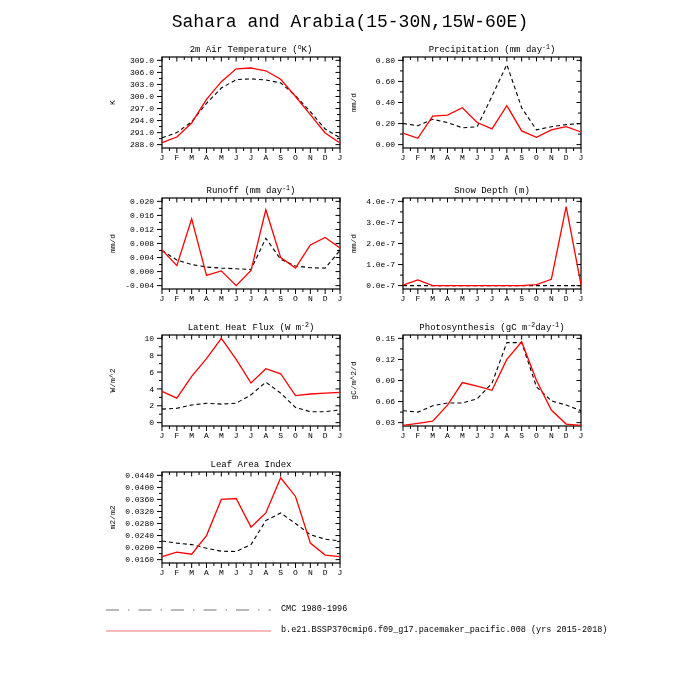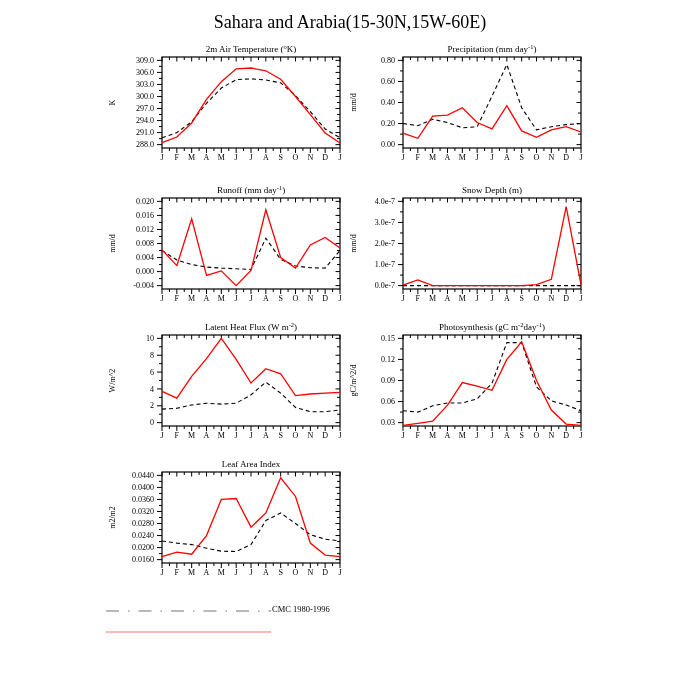--- a/index.html
+++ b/index.html
@@ -1,31 +1,31 @@
 <!DOCTYPE html>
 <html><head>
 <meta charset="utf-8">
 <style>
   html,body{margin:0;padding:0;background:#fff;}
   .canvas{position:relative;width:700px;height:700px;background:#ffffff;overflow:hidden;
-          font-family:Liberation Serif, serif;color:#000;}
+          font-family:Liberation Mono, monospace;color:#000;}
   .main-title{position:absolute;left:0;top:12px;width:700px;text-align:center;
               font-size:18px;letter-spacing:0;}
   .panel{position:absolute;width:250px;height:130px;}
   .p0{left:100px;top:40px;}
   .p1{left:341px;top:40px;}
   .p2{left:100px;top:181px;}
   .p3{left:341px;top:181px;}
   .p4{left:100px;top:318px;}
   .p5{left:341px;top:318px;}
   .p6{left:100px;top:455px;}
   .legend{position:absolute;left:105px;top:602px;width:580px;}
   .legend-row{display:flex;align-items:center;height:14px;margin-bottom:7px;}
   .legend-line{width:167px;height:12px;display:inline-block;flex:0 0 167px;}
-  .legend-label{font-size:8.5px;white-space:nowrap;color:#000;}
+  .legend-label{margin-left:9px;font-size:8.5px;white-space:nowrap;color:#000;}
 </style>
 </head>
 <body>
 
 <div class="canvas">
   <div class="main-title">Sahara and Arabia(15-30N,15W-60E)</div>
 
   <div class="panel p0"><svg width="250" height="130" viewBox="0 0 250 130">
         <line x1="62" y1="108" x2="62" y2="113" stroke="#000000" stroke-width="1"></line>
         <line x1="62" y1="17" x2="62" y2="21.5" stroke="#000000" stroke-width="1"></line>
@@ -727,15 +727,16 @@
     <div class="legend-row">
       <span class="legend-line"><svg width="167" height="12" viewBox="0 0 167 12">
             <line x1="1" y1="6" x2="166" y2="6" stroke="#A3A3A3" stroke-width="1.7" stroke-dasharray="13 9 1.5 9"></line>
           </svg></span>
       <span class="legend-label">CMC 1980-1996</span>
     </div>
     <div class="legend-row">
       <span class="legend-line"><svg width="167" height="12" viewBox="0 0 167 12">
             <line x1="1" y1="6" x2="166" y2="6" stroke="#FFA0A0" stroke-width="1.7"></line>
           </svg></span>
+      <span class="legend-label">b.e21.BSSP370cmip6.f09_g17.pacemaker_pacific.008 (yrs 2015-2018)</span>
     </div>
   </div>
 </div>
 
 </body></html>

